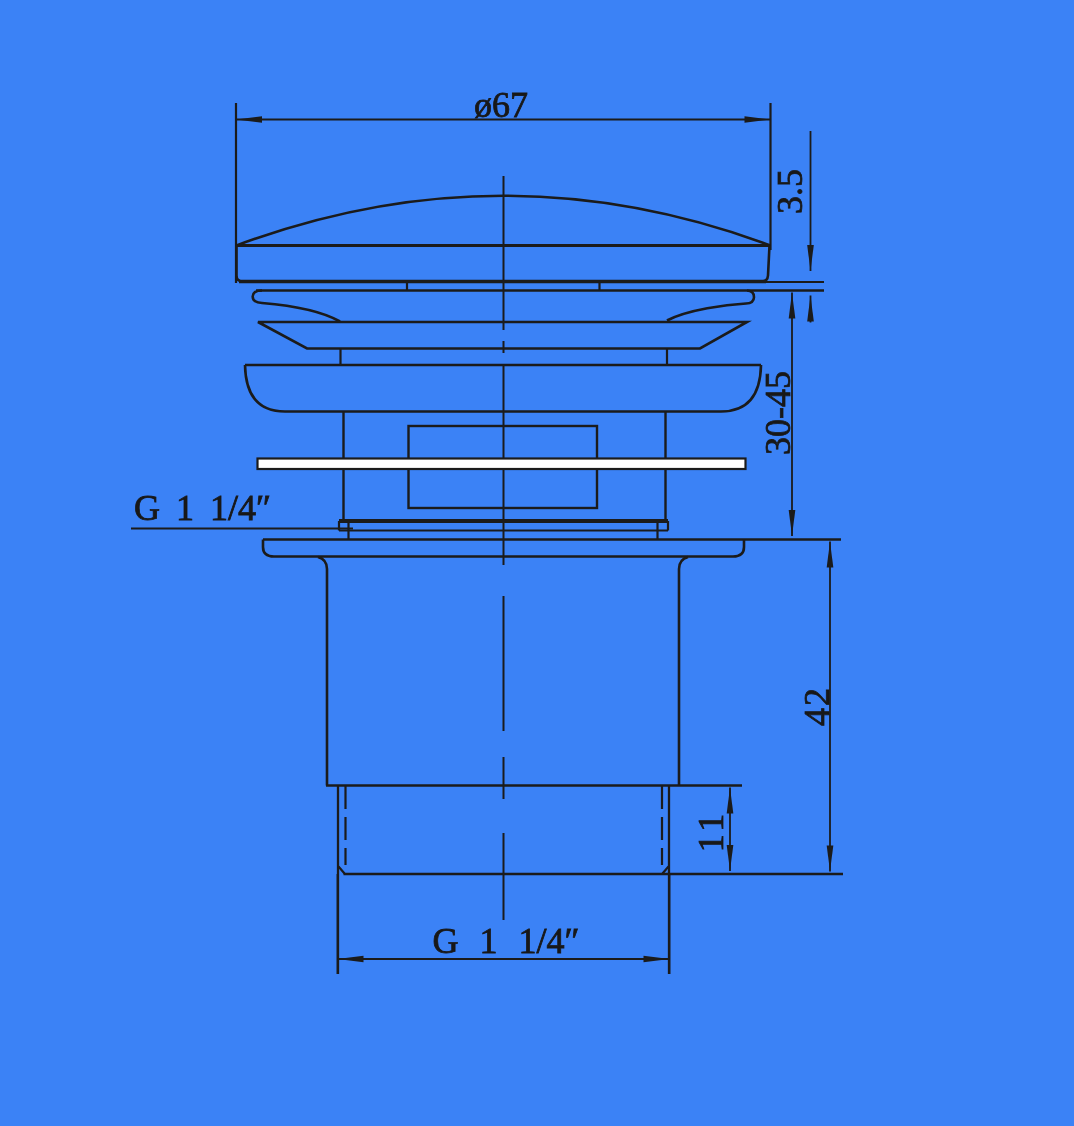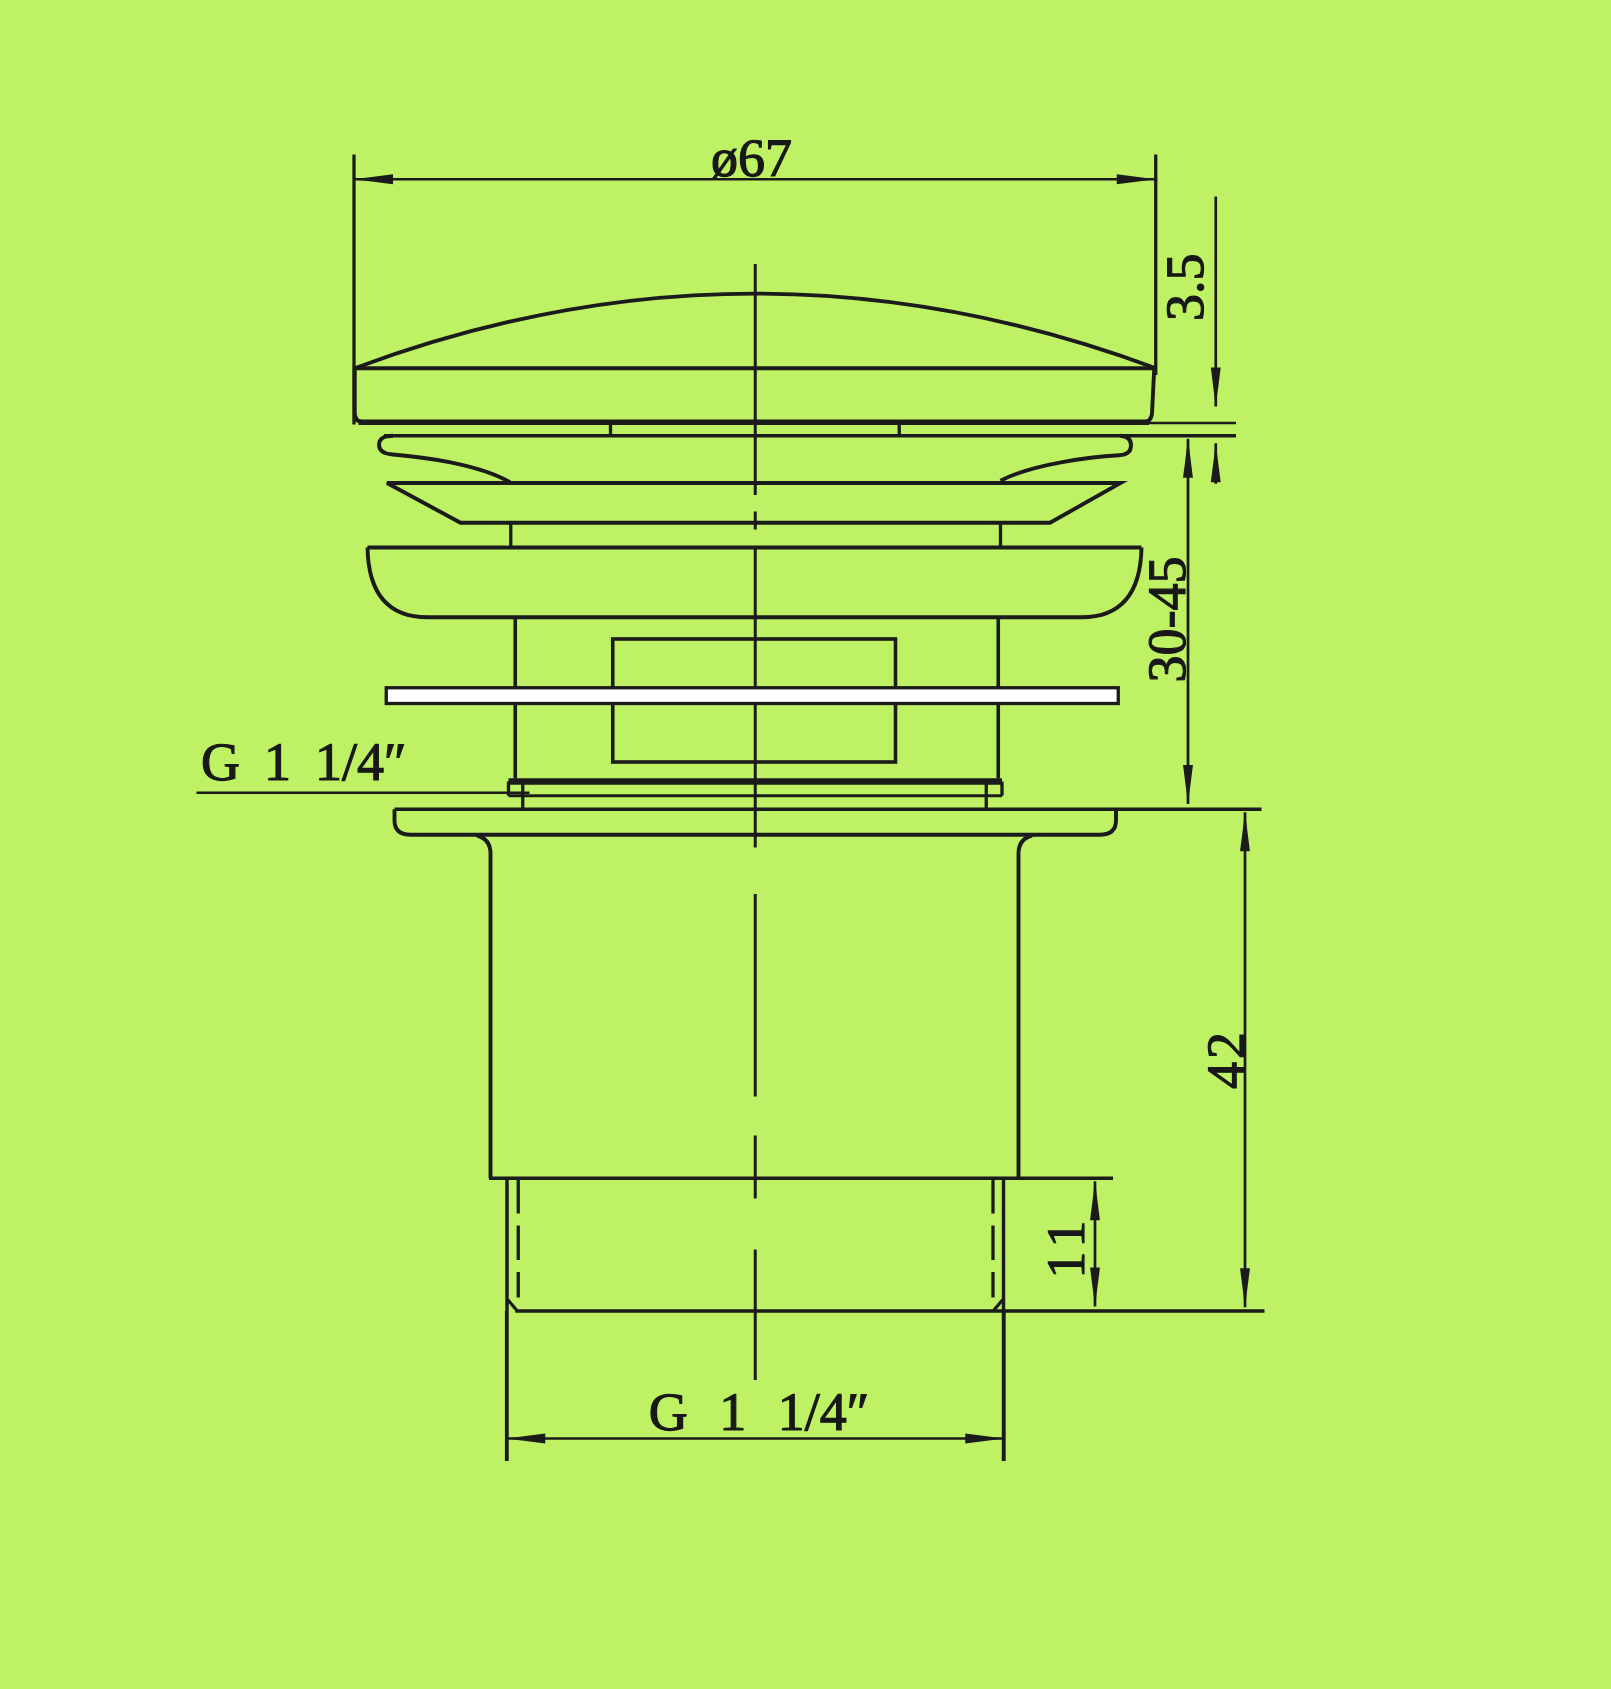--- a/index.html
+++ b/index.html
@@ -1,16 +1,16 @@
 <!DOCTYPE html>
 <html><head>
 <meta charset="utf-8">
 <style>
   html,body{margin:0;padding:0;background:#ffffff;}
-  .wrap{width:1074px;height:1126px;position:relative;background:#bef264;overflow:hidden;}
+  .wrap{width:1074px;height:1126px;position:relative;background:#3b82f6;overflow:hidden;}
   svg text{font-family:"Liberation Serif", serif;fill:#181818;stroke:#181818;stroke-width:0.8;}
 </style>
 </head>
 <body>
 <div class="wrap">
 <svg width="1074" height="1126" viewBox="0 0 1074 1126" xmlns="http://www.w3.org/2000/svg">
   <g fill="none" stroke="#1b1b1b" stroke-width="2.6">
 
     <g stroke-width="2.0">
       <path d="M503.5,176 V330 M503.5,341 V353 M503.5,364 V565 M503.5,596 V731 M503.5,757 V799 M503.5,833 V920"></path>

